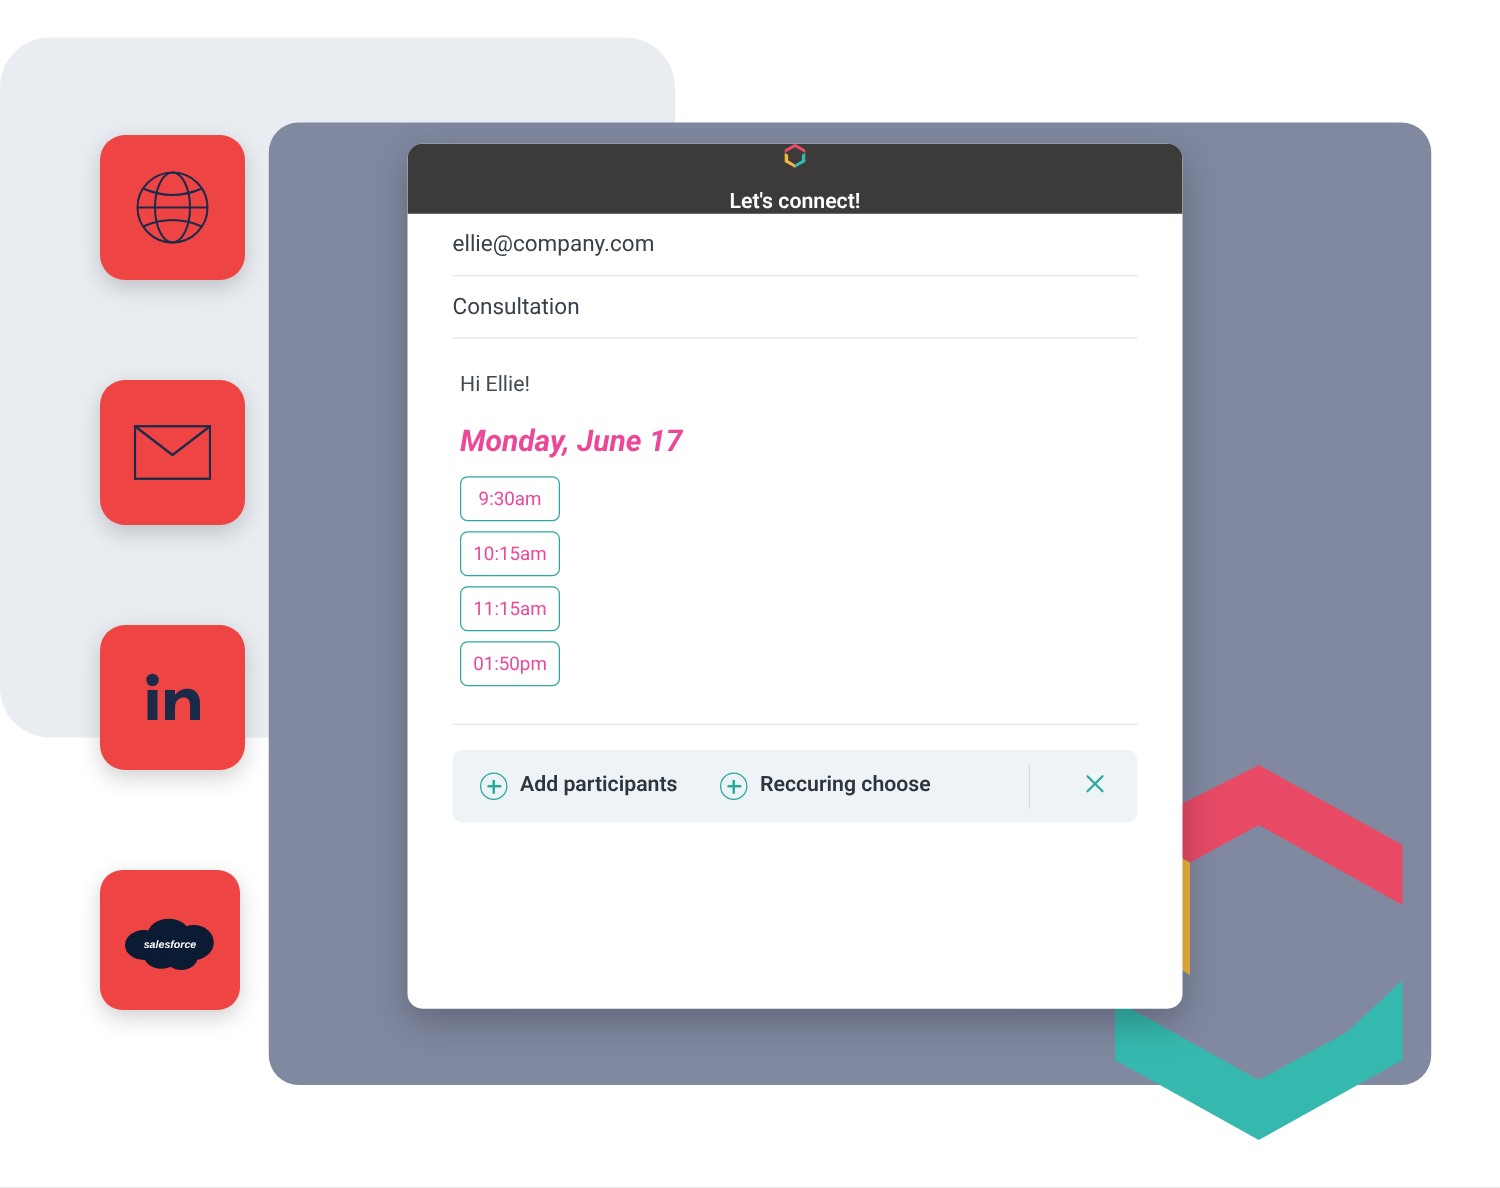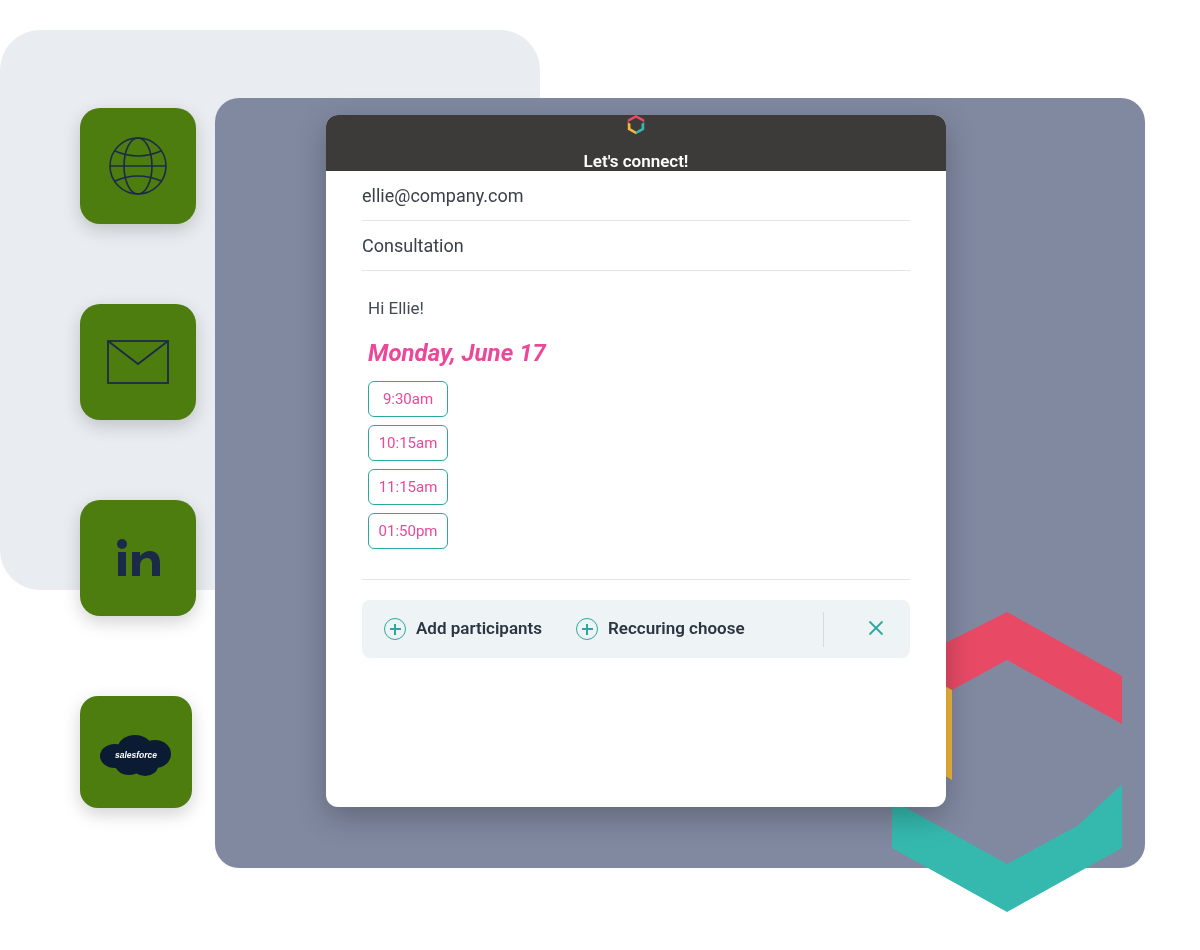--- a/index.html
+++ b/index.html
@@ -21,21 +21,21 @@
     width: 930px; height: 770px;
     background: #8189A1;
     border-radius: 24px;
     z-index: 1;
   }
 
   
   .app-icon {
     position: absolute;
     width: 116px; height: 116px;
-    background: #4d7c0f;
+    background: #ef4444;
     border-radius: 20px;
     box-shadow: 0 6px 18px rgba(0,0,0,0.18);
     display: flex; align-items: center; justify-content: center;
     z-index: 3;
   }
   .app-icon.small { width: 112px; height: 112px; border-radius: 18px; }
   .app-icon svg { display: block; }
 
   
   .card {

